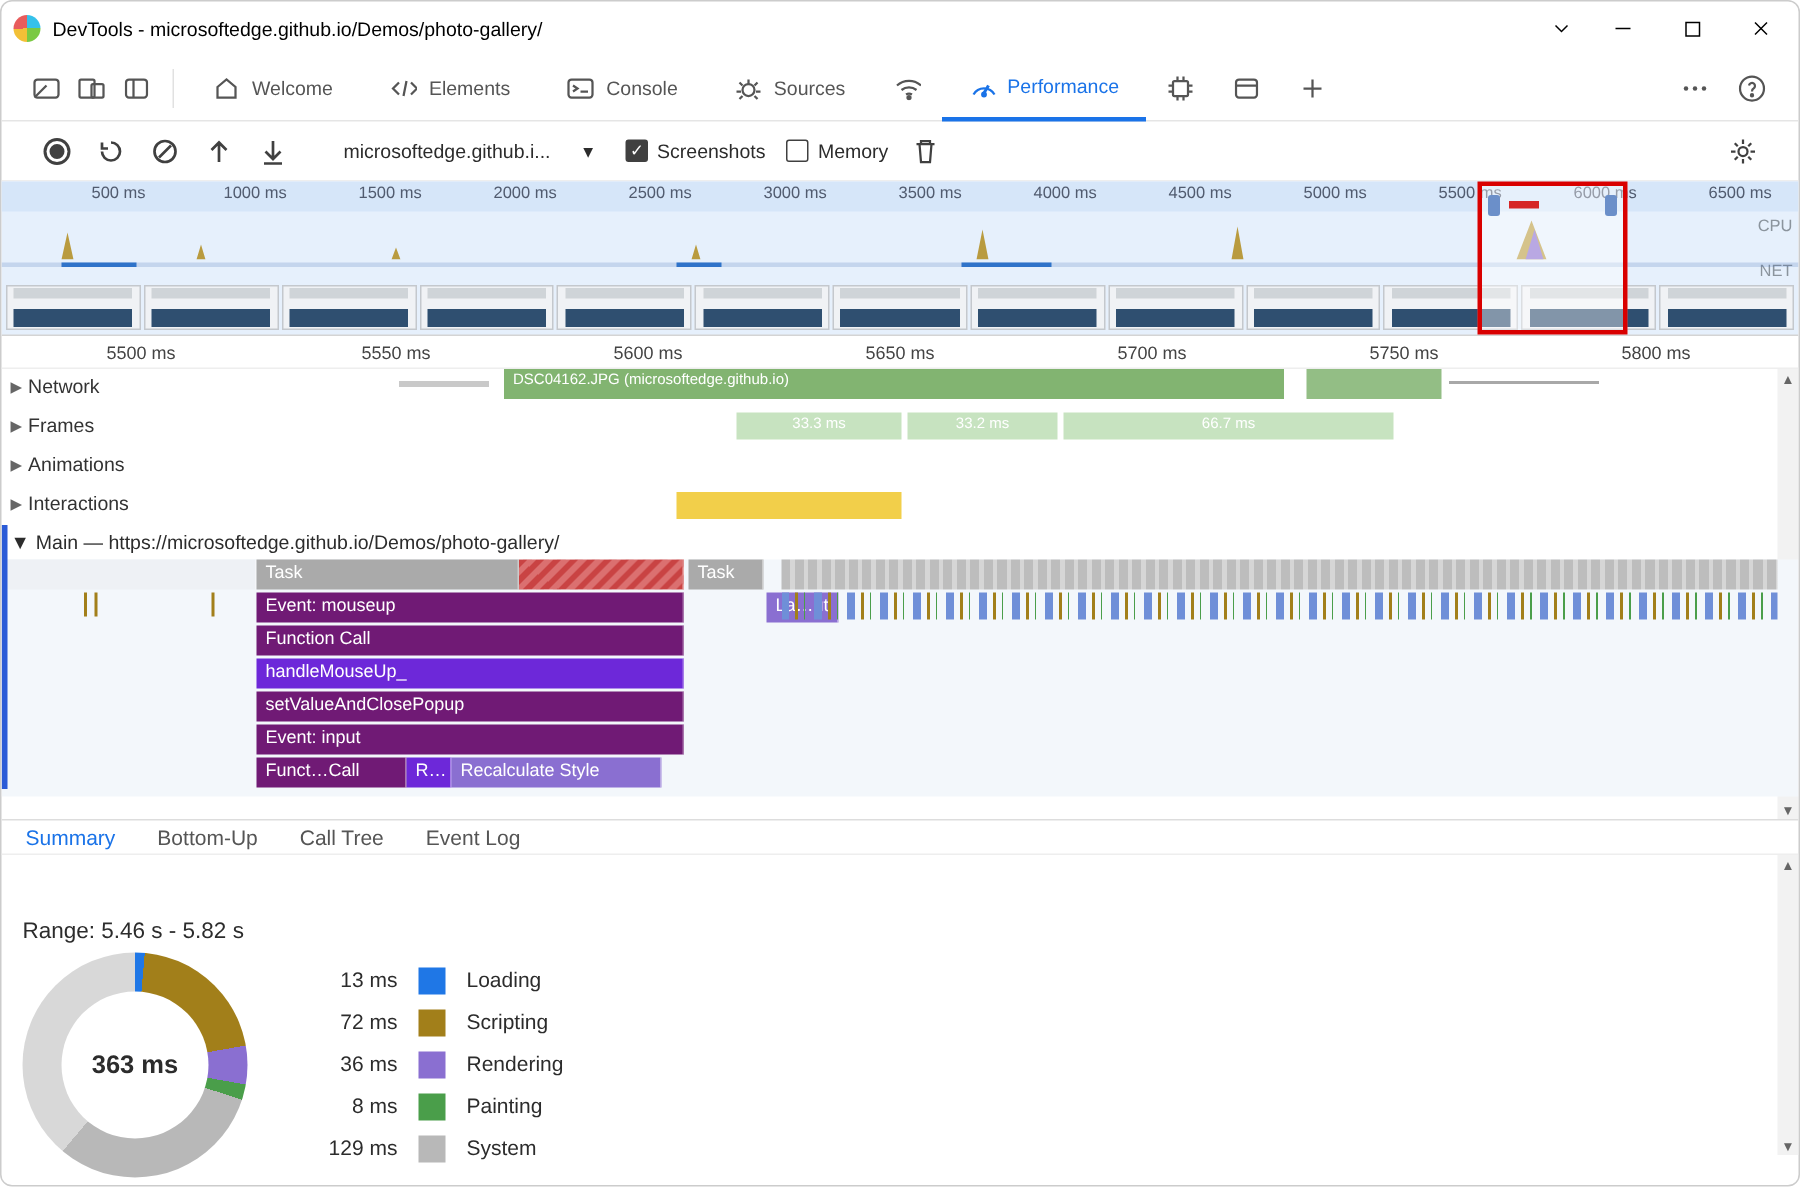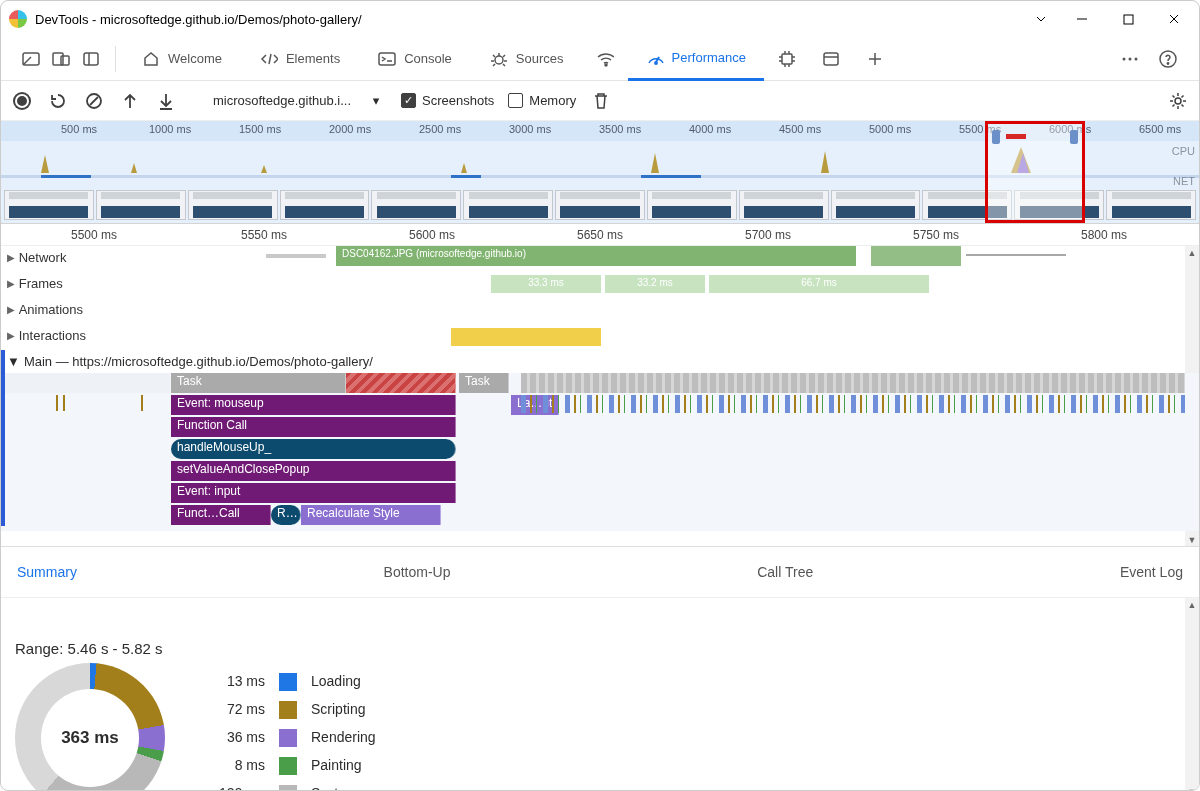--- a/index.html
+++ b/index.html
@@ -16,21 +16,21 @@
   .tabsbar { height:44px; display:flex; align-items:center; border-bottom:1px solid #e5e5e5; padding:0 6px; gap:2px;}
   .dock-group{display:flex; gap:10px; padding:0 6px 0 14px;}
   .dock-icon{width:20px;height:20px;display:flex;align-items:center;justify-content:center;}
   .sep{width:1px;height:26px;background:#e1e1e1;margin:0 6px;}
   .tab{display:flex;align-items:center;gap:8px;padding:0 18px;height:44px;color:#555;cursor:pointer;}
   .tab .t-icon{width:18px;height:18px;display:flex;align-items:center;justify-content:center;}
   .tab.active{color:#1a73e8;border-bottom:3px solid #1a73e8;margin-bottom:-1px;font-weight:500;justify-content:center;}
   .tabsbar .right{margin-left:auto;display:flex;align-items:center;gap:16px;padding-right:14px;}
   .icon-btn{width:22px;height:22px;display:flex;align-items:center;justify-content:center;cursor:pointer;}
   
-  .toolbar{height:40px;display:flex;align-items:center;padding:0 10px;gap:14px;border-bottom:1px solid #eee;}
+  .toolbar{height:40px;display:flex;align-items:center;padding:0 26px;gap:14px;border-bottom:1px solid #eee;}
   .toolbar .circle{width:18px;height:18px;border:2px solid #404040;border-radius:50%;}
   .toolbar .circle.solid{background:#404040;width:10px;height:10px;box-shadow:0 0 0 2px #fff,0 0 0 4px #404040;}
   .trunc{max-width:190px;white-space:nowrap;overflow:hidden;text-overflow:ellipsis;}
   .chk{display:flex;align-items:center;gap:6px;}
   .chk .box{width:15px;height:15px;border:1.5px solid #404040;border-radius:2px;display:flex;align-items:center;justify-content:center;}
   .chk.on .box{background:#404040;color:#fff;font-size:11px;}
   .toolbar .spacer{flex:1;}
   
   .overview{height:103px;position:relative;background:#e6f0fc;border-bottom:1px solid #d4d4d4;}
   .overview .ruler{height:20px;background:#d6e6f9;display:flex;font-size:11px;color:#515b6f;align-items:center;position:relative;}
@@ -59,25 +59,25 @@
   .bar.frame{background:#c7e3c0;color:#fff;text-align:center;top:3px;height:18px;}
   .bar.interaction{background:#f2cf4a;}
   
   .mainrow{}
   .main-label{padding:4px 6px;font-size:13px;display:flex;align-items:center;gap:4px;}
   .flame{position:relative;width:100%;height:158px;background:#f3f7fb;}
   .frow{position:absolute;height:20px;}
   .fcell{position:absolute;top:0;height:20px;font-size:12px;color:#fff;padding:1px 6px;white-space:nowrap;overflow:hidden;border-right:1px solid rgba(255,255,255,.4);}
   .col-grey{background:#aaa;}
   .col-olive{background:#701a75;}
-  .col-red{background:#0c4a6e;border-radius:10px;}
+  .col-red{background:#6d28d9;}
   .col-purple{background:#8a6fd1;}
   .hatch{background:repeating-linear-gradient(135deg,#c94343,#c94343 4px,#db7070 4px,#db7070 8px);}
   
-  .btabs{height:52px;display:flex;align-items:center;gap:28px;padding:0 16px;border-top:1px solid #ddd;border-bottom:1px solid #eee;justify-content:space-between;}
+  .btabs{height:24px;display:flex;align-items:center;gap:28px;padding:0 16px;border-top:1px solid #ddd;border-bottom:1px solid #eee;}
   .btab{font-size:14px;color:#555;cursor:pointer;}
   .btab.active{color:#1a73e8;}
   
   .summary{padding:10px 14px;position:relative;height:200px;}
   .range{font-size:15px;margin-bottom:6px;margin-top:32px;}
   .donut-wrap{display:flex;align-items:center;gap:40px;}
   .donut{width:150px;height:150px;border-radius:50%;position:relative;
     background:conic-gradient(
       #1f77e6 0deg 5deg,
       #a27f1a 5deg 80deg,

